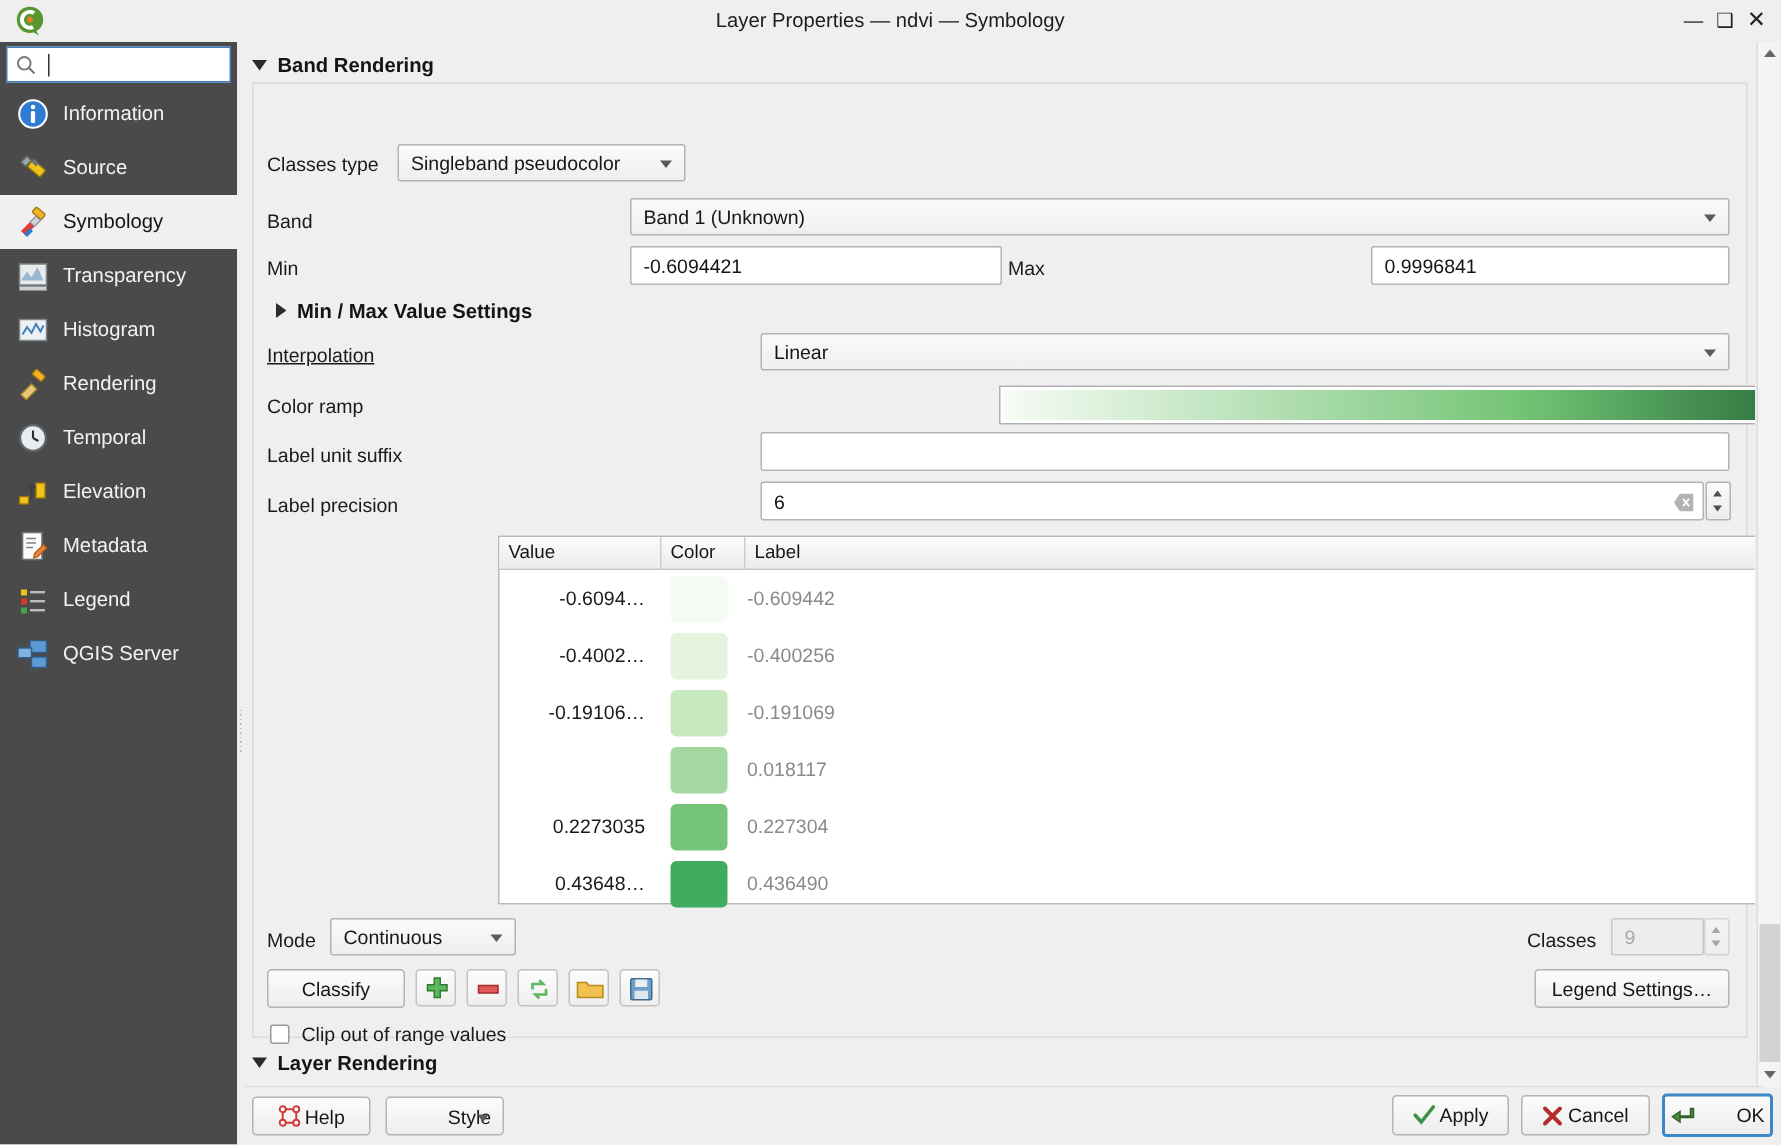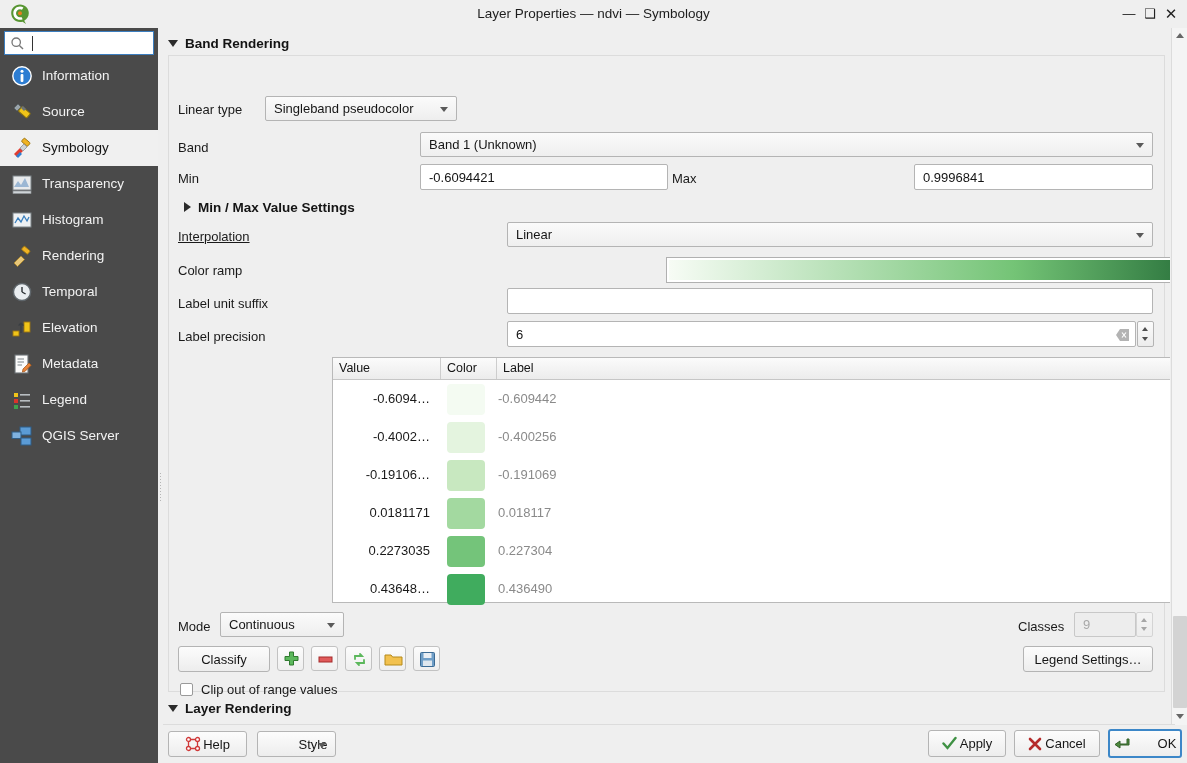--- a/index.html
+++ b/index.html
@@ -336,21 +336,21 @@
 
   <div id="content">
     <div id="scrollarea">
 
       <div class="section-hdr" style="left:5px; top:8px;">
         <span class="tri down"></span><span>Band Rendering</span>
       </div>
 
       <div id="band-panel">
 
-        <div class="fld-lbl" style="left:9px; top:46px;">Linear type</div>
+        <div class="fld-lbl" style="left:9px; top:46px;">Classes type</div>
         <div class="combo" style="left:96px; top:40px; width:192px; height:25px;">
           <span class="ctxt">Singleband pseudocolor</span>
           <span class="carrow"></span>
         </div>
 
         <div class="fld-lbl" style="left:9px; top:84px;">Band</div>
         <div class="combo flat" style="left:251px; top:76px; width:733px; height:25px;">
           <span class="ctxt">Band 1 (Unknown)</span>
           <span class="carrow"></span>
         </div>
@@ -471,21 +471,20 @@
             <div class="cell-val">-0.4002…</div>
             <div class="cell-col" style="background: rgb(228, 244, 223);"></div>
             <div class="cell-lbl">-0.400256</div>
           </div>
           <div class="trow" style="top:76px">
             <div class="cell-val">-0.19106…</div>
             <div class="cell-col" style="background: rgb(200, 232, 192);"></div>
             <div class="cell-lbl">-0.191069</div>
           </div>
           <div class="trow" style="top:114px">
-            <div class="cell-val">0.0181171</div>
             <div class="cell-col" style="background: rgb(163, 217, 160);"></div>
             <div class="cell-lbl">0.018117</div>
           </div>
           <div class="trow" style="top:152px">
             <div class="cell-val">0.2273035</div>
             <div class="cell-col" style="background: rgb(116, 196, 122);"></div>
             <div class="cell-lbl">0.227304</div>
           </div>
           <div class="trow" style="top:190px">
             <div class="cell-val">0.43648…</div>

